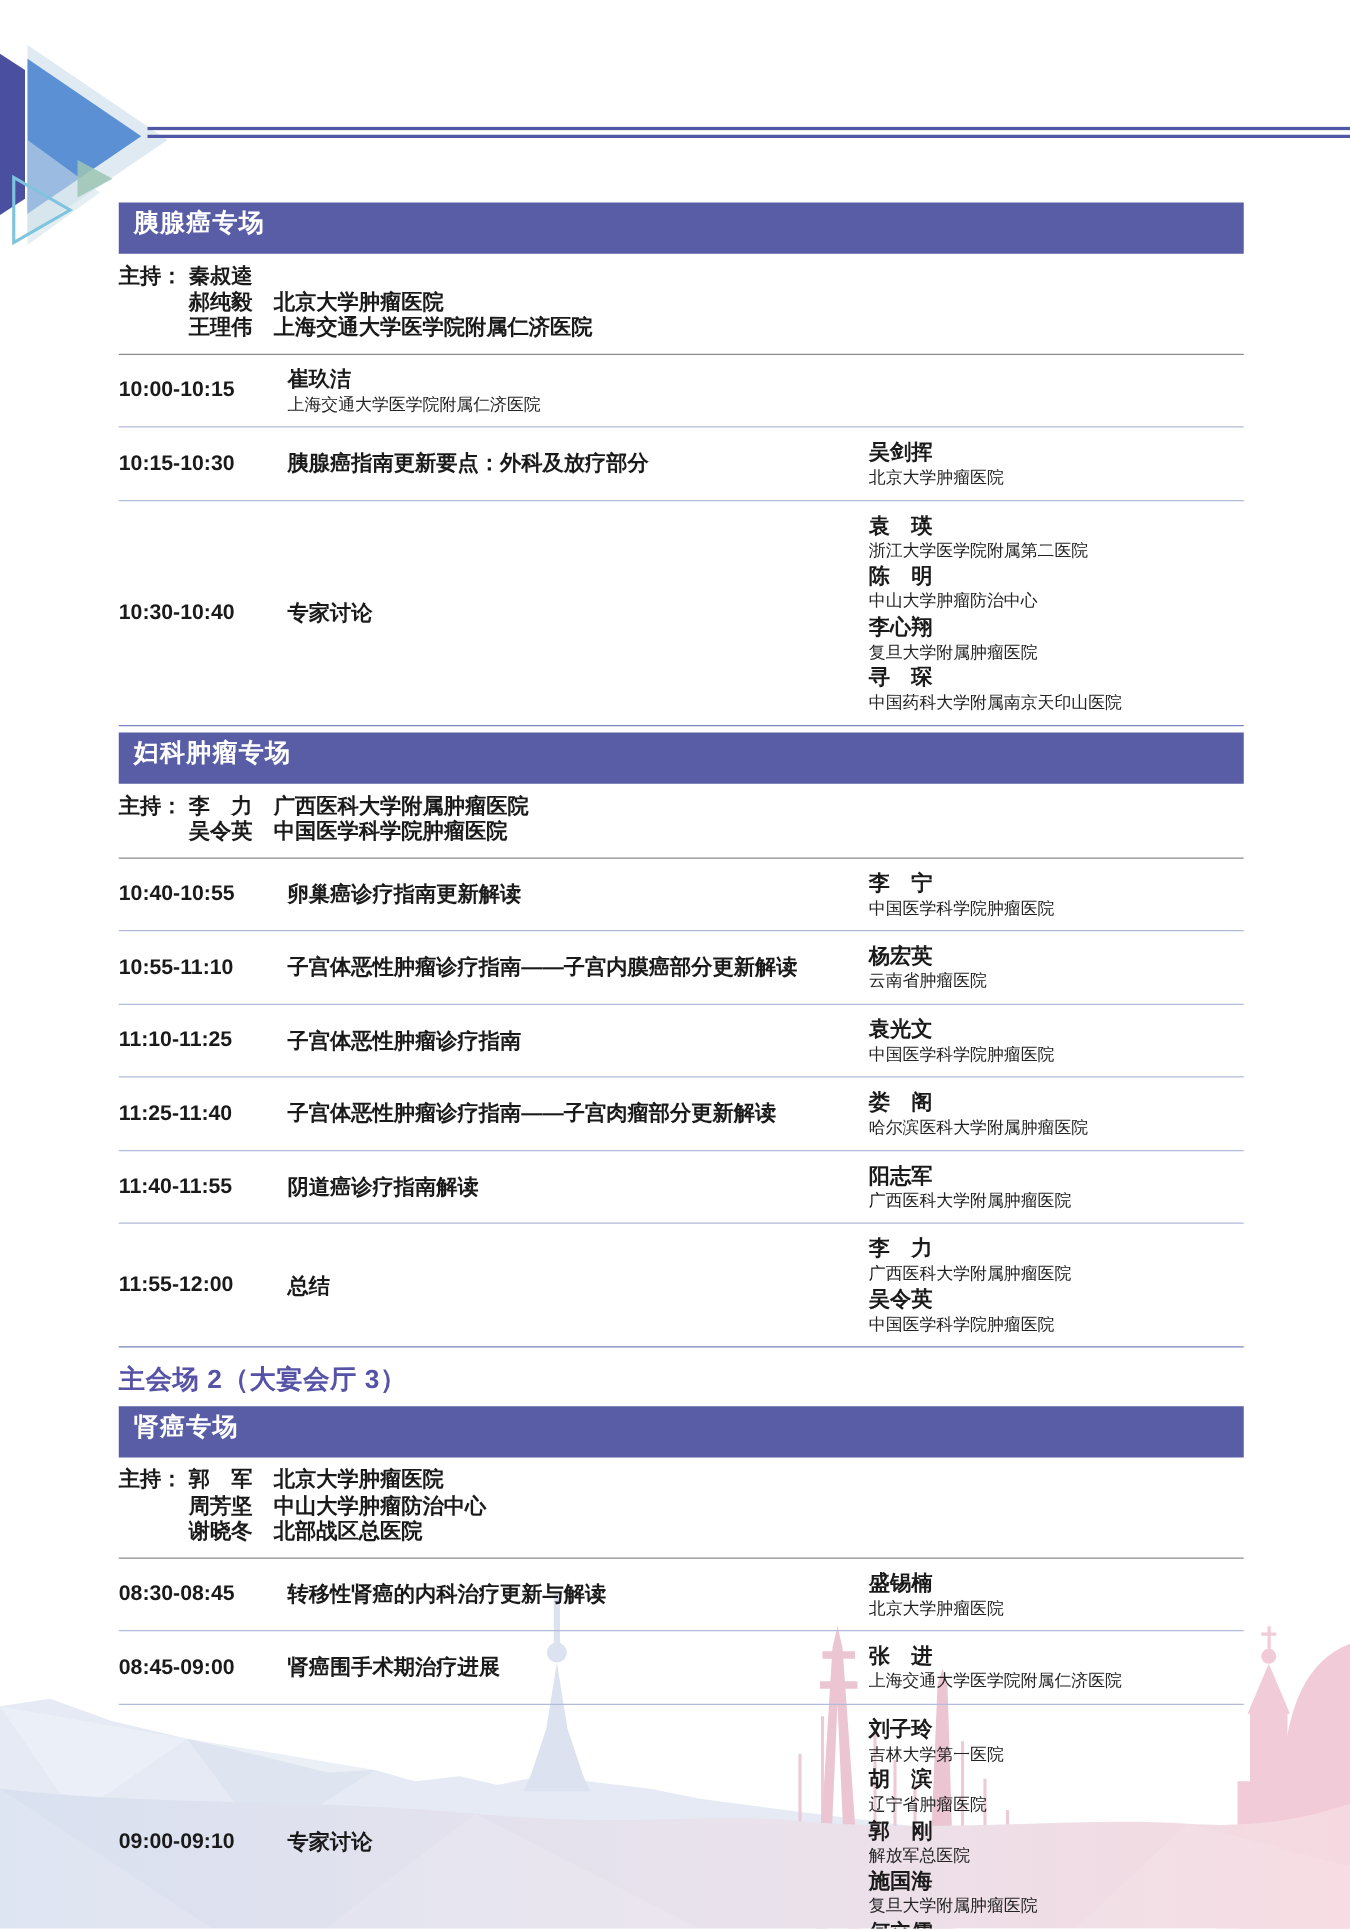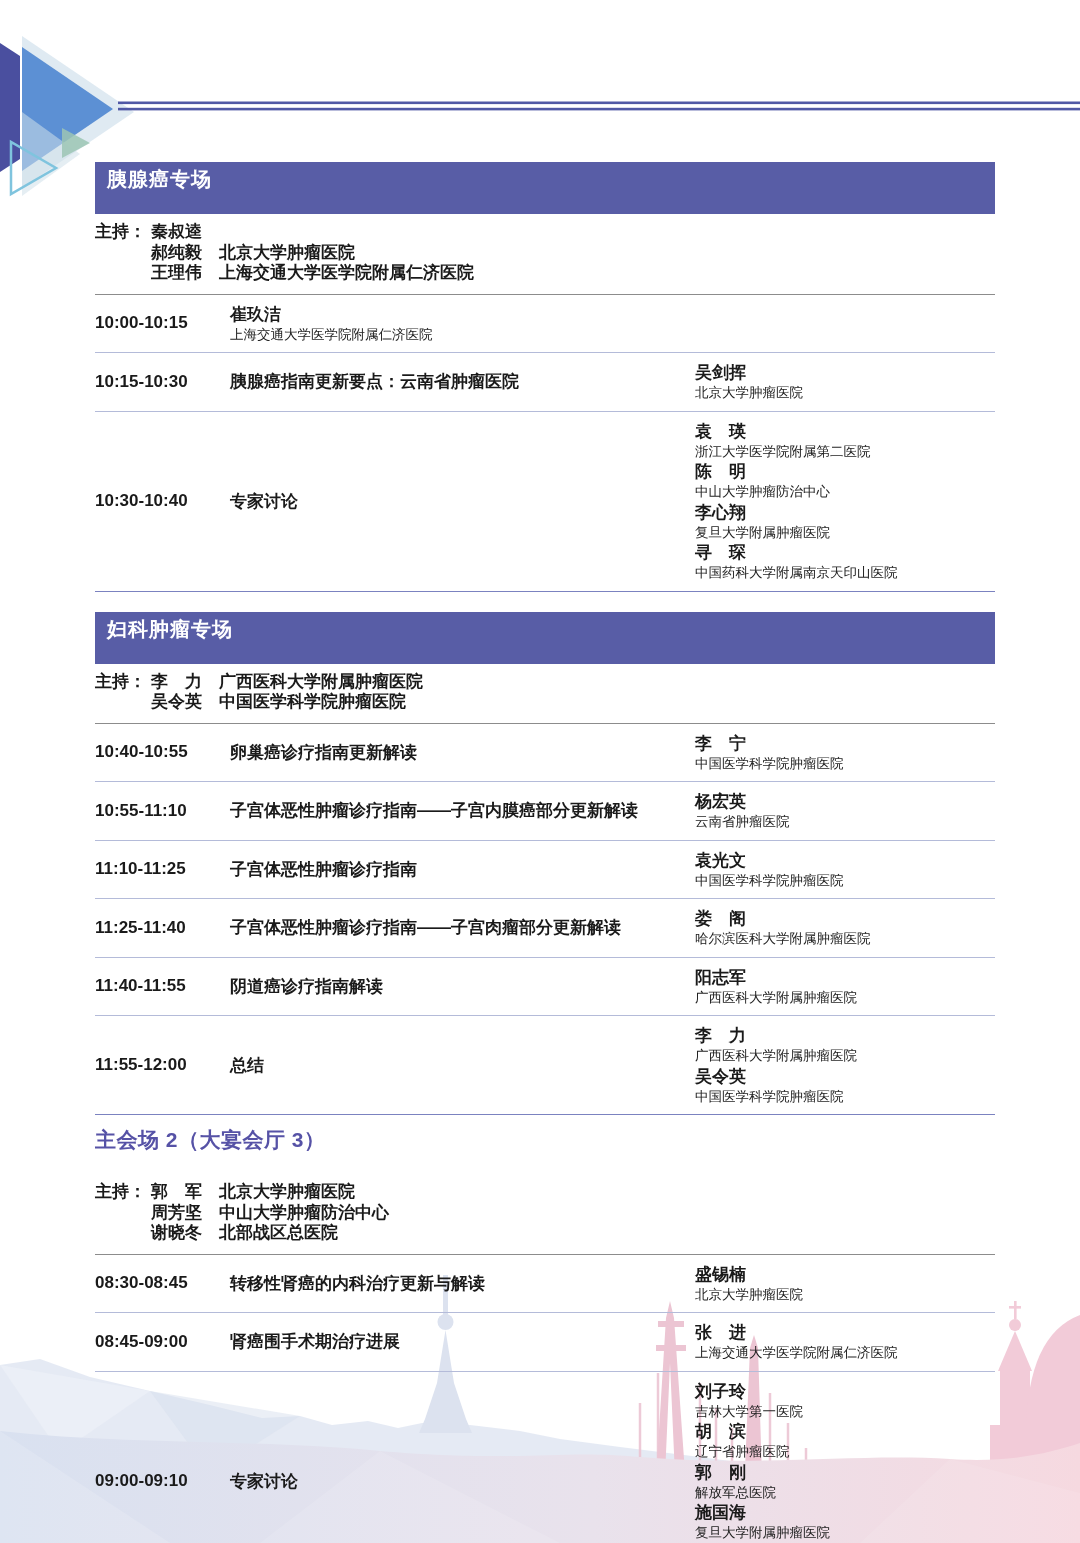--- a/index.html
+++ b/index.html
@@ -8,23 +8,23 @@
   }
   html,body{margin:0;padding:0;}
   body{font-family:"Liberation Sans","DejaVu Sans",sans-serif;background:#fff;}
   .page{position:relative;width:1080px;height:1543px;background:#fff;overflow:hidden;}
 
   .deco-top{position:absolute;left:0;top:0;z-index:1;}
   .footer-art{position:absolute;left:0;top:1273px;z-index:0;}
 
   .content{position:absolute;left:95px;top:162px;width:900px;z-index:2;}
 
-  .session-bar{height:52px;line-height:35px;background:var(--bar);color:#fff;
+  .session-bar{height:41px;line-height:35px;background:var(--bar);color:#fff;
     font-size:20px;font-weight:bold;padding-left:12px;letter-spacing:1px;}
-  .session{margin-top:20px;}
+  .session{margin-top:5px;}
   .session:first-child{margin-top:0;}
 
   .chairs{padding:8px 0 10px 0;border-bottom:1px solid var(--chair-line);
     font-size:17px;font-weight:600;line-height:20.5px;color:#1a1a1a;}
   .chair-line{display:flex;}
   .chair-label{width:56px;flex:0 0 56px;}
   .chair-name{width:68px;flex:0 0 68px;}
   .chair-aff{flex:1;}
 
   .row{display:flex;align-items:center;padding:8px 0;border-bottom:1px solid var(--row-line);color:#1a1a1a;}
@@ -134,21 +134,21 @@
         <div class="col-time">10:00-10:15</div>
         <div class="col-speakers">
           <div class="speaker">
             <div class="sp-name">崔玖洁</div>
             <div class="sp-aff">上海交通大学医学院附属仁济医院</div>
           </div>
         </div>
       </div>
       <div class="row">
         <div class="col-time">10:15-10:30</div>
-        <div class="col-talk">胰腺癌指南更新要点：云南省肿瘤医院</div>
+        <div class="col-talk">胰腺癌指南更新要点：外科及放疗部分</div>
         <div class="col-speakers">
           <div class="speaker">
             <div class="sp-name">吴剑挥</div>
             <div class="sp-aff">北京大学肿瘤医院</div>
           </div>
         </div>
       </div>
       <div class="row last">
         <div class="col-time">10:30-10:40</div>
         <div class="col-talk">专家讨论</div>
@@ -252,20 +252,23 @@
             <div class="sp-name">吴令英</div>
             <div class="sp-aff">中国医学科学院肿瘤医院</div>
           </div>
         </div>
       </div>
     </div>
 
     <div class="venue-title">主会场 2（大宴会厅 3）</div>
 
     <div class="session">
+      <div class="session-bar">
+        <span>肾癌专场</span>
+      </div>
       <div class="chairs">
         <div class="chair-line">
           <span class="chair-label">主持：</span>
           <span class="chair-name">郭　军</span>
           <span class="chair-aff">北京大学肿瘤医院</span>
         </div>
         <div class="chair-line">
           <span class="chair-label"></span>
           <span class="chair-name">周芳坚</span>
           <span class="chair-aff">中山大学肿瘤防治中心</span>

